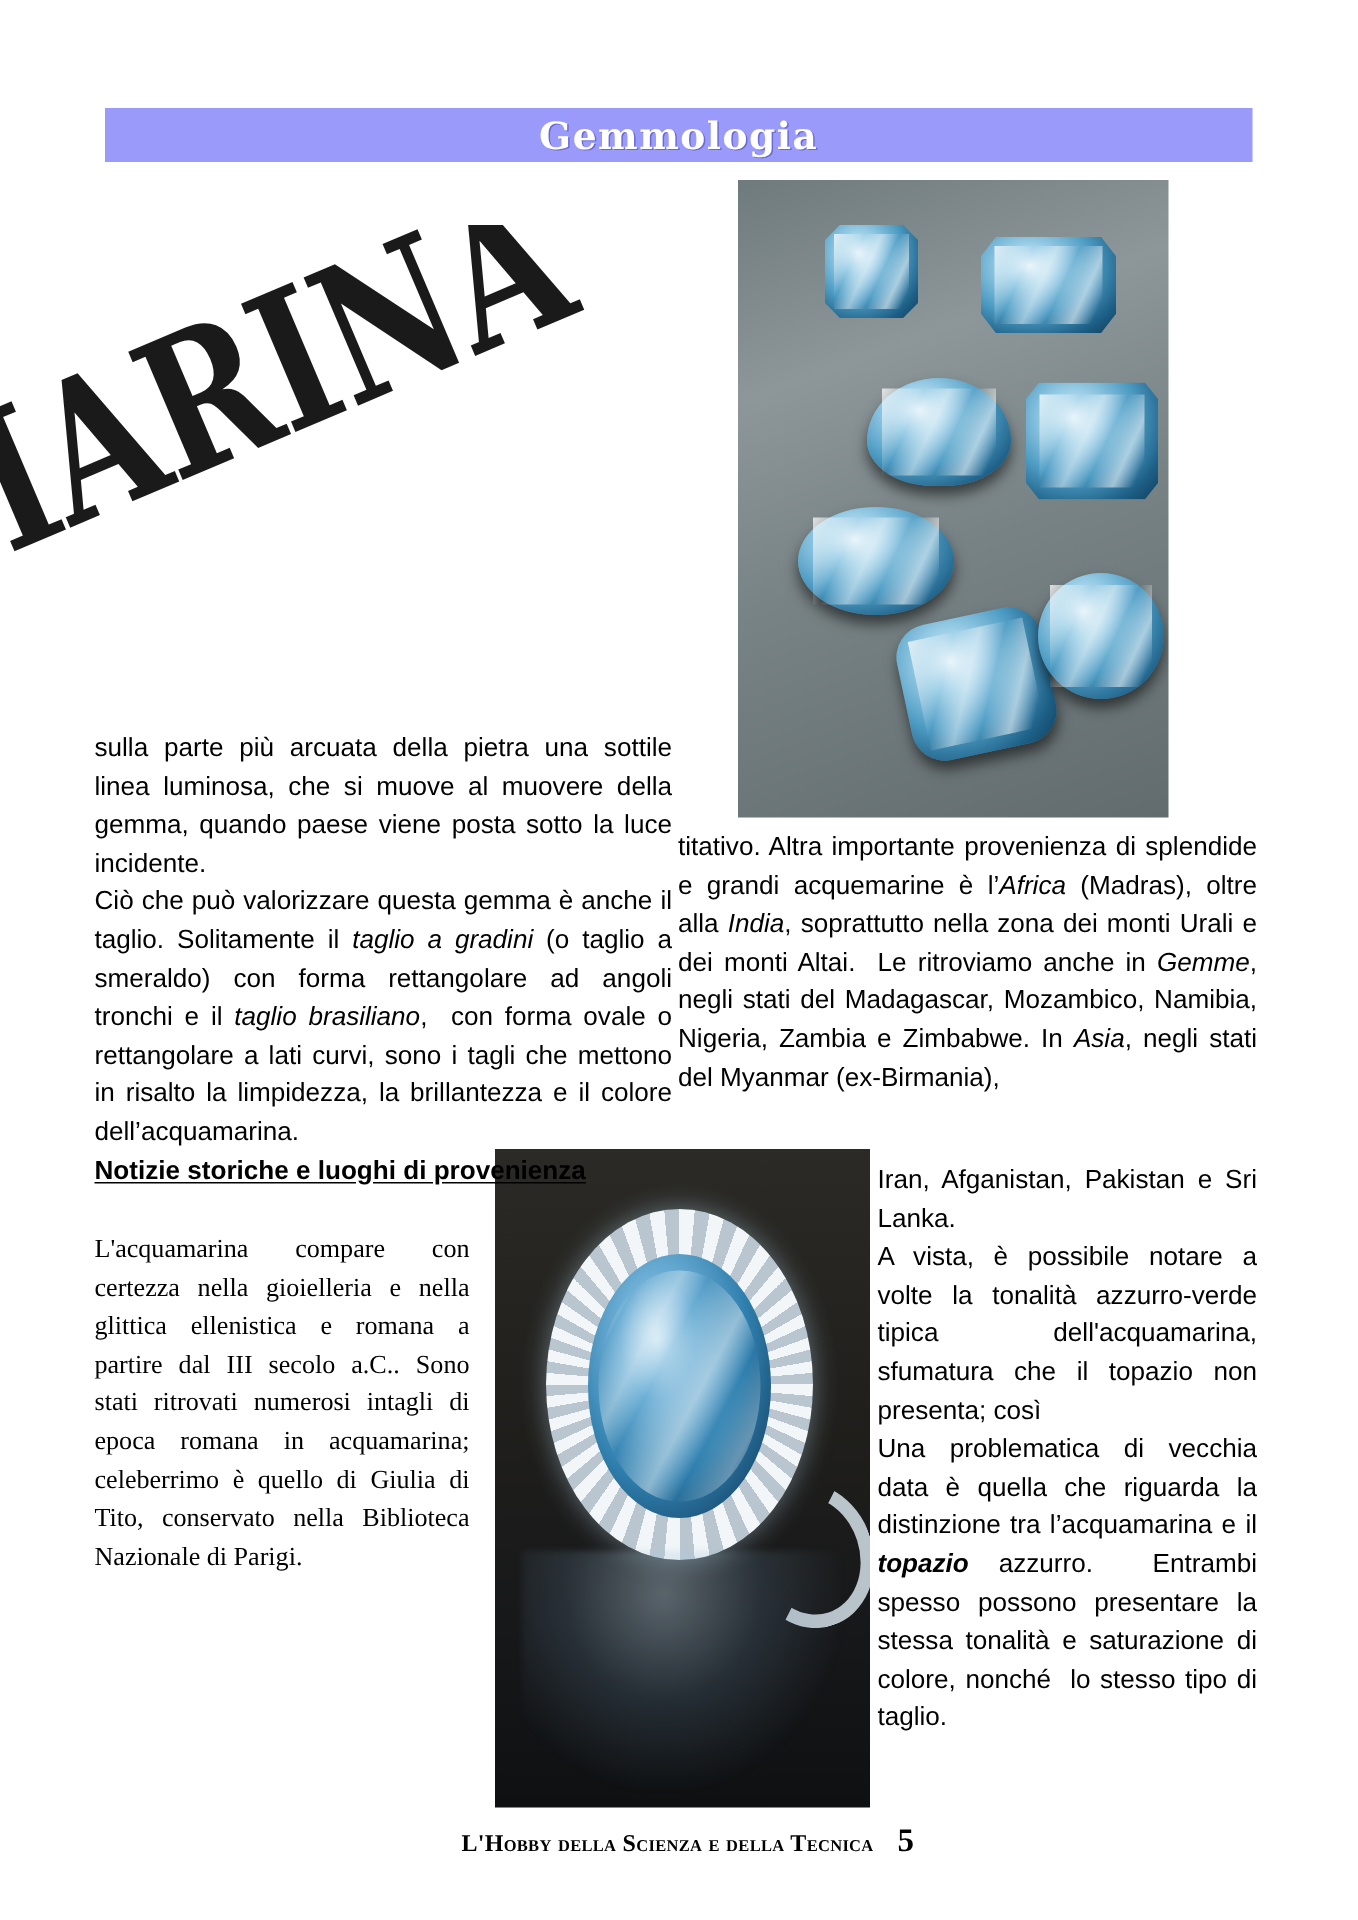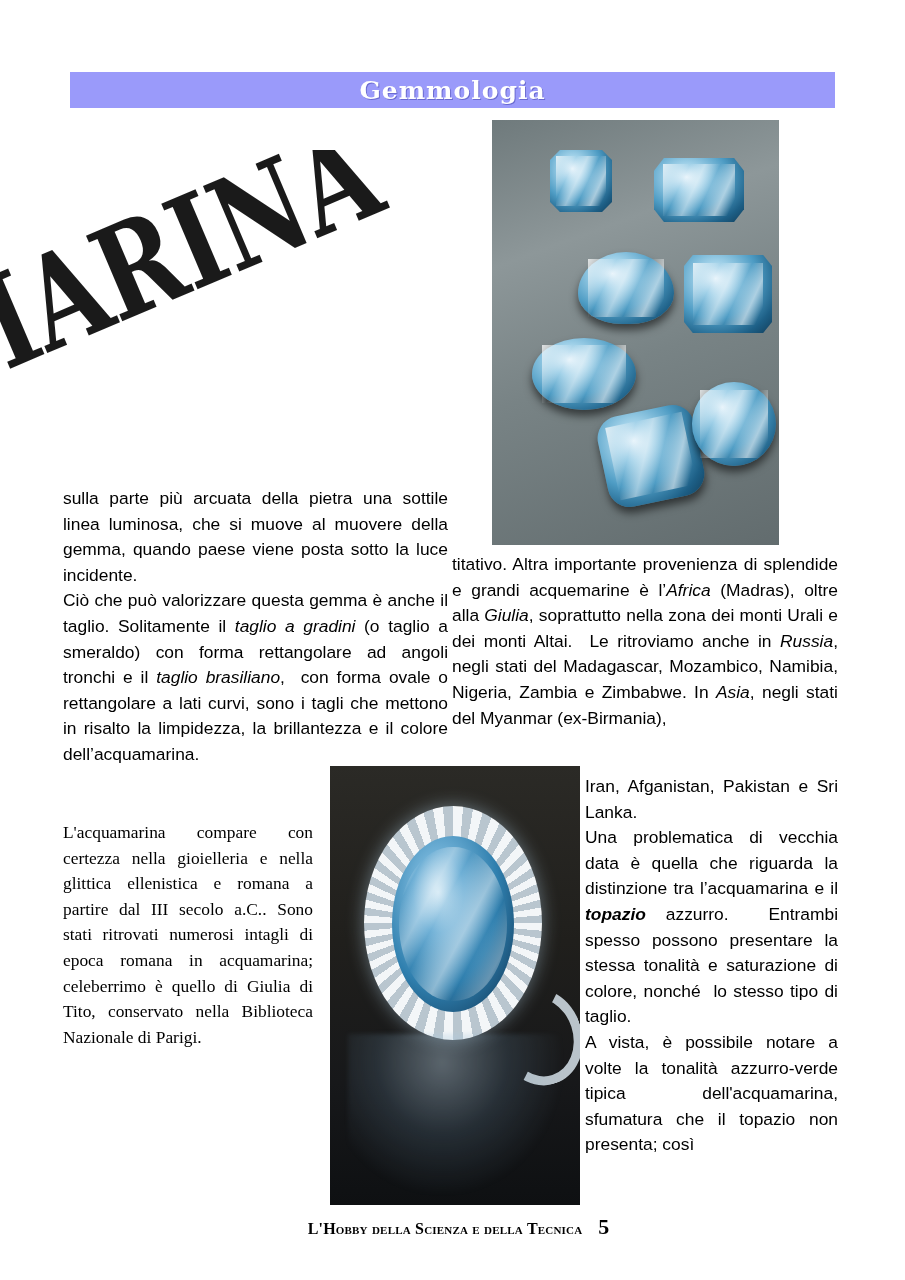--- a/index.html
+++ b/index.html
@@ -227,34 +227,35 @@
 <div class="photo photo-ring">
   <div class="ring-halo"></div>
   <div class="ring-center"></div>
   <div class="ring-band"></div>
   <div class="ring-reflection"></div>
 </div>
 
 <div class="col col-left-wide">
   <p><span>sulla parte più arcuata della pietra una sottile linea luminosa, che si muove al muovere della gemma, quando paese viene posta sotto la luce incidente.</span></p>
   <p>Ciò che può valorizzare questa gemma è anche il taglio. Solitamente il <i>taglio a gradini</i> (o taglio a smeraldo) con forma rettangolare ad angoli tronchi e il <i>taglio brasiliano</i>,&nbsp; con forma ovale o rettangolare a lati curvi, sono i tagli che mettono in risalto la limpidezza, la brillantezza e il colore dell’acquamarina.</p>
+  <p class="subhead">Notizie storiche e luoghi di provenienza</p>
 </div>
 
 <div class="col col-left-narrow">
   <p><span>L'acquamarina compare con certezza nella gioielleria e nella glittica ellenistica e romana a partire dal III secolo a.C.. Sono stati ritrovati numerosi intagli di epoca romana in acquamarina; celeberrimo è quello di Giulia di Tito, conservato nella Biblioteca Nazionale di Parigi.</span></p>
 </div>
 
 <div class="col col-right-wide">
-  <p>titativo. Altra importante provenienza di splendide e grandi acquemarine è l’<i>Africa</i> (Madras), oltre alla <i>Giulia</i>, soprattutto nella zona dei monti Urali e dei monti Altai.&nbsp; Le ritroviamo anche in <i>Russia</i>, negli stati del Madagascar, Mozambico, Namibia, Nigeria, Zambia e Zimbabwe. In <i>Asia</i>, negli stati del Myanmar (ex-Birmania),</p>
+  <p>titativo. Altra importante provenienza di splendide e grandi acquemarine è l’<i>Africa</i> (Madras), oltre alla <i>India</i>, soprattutto nella zona dei monti Urali e dei monti Altai.&nbsp; Le ritroviamo anche in <i>Gemme</i>, negli stati del Madagascar, Mozambico, Namibia, Nigeria, Zambia e Zimbabwe. In <i>Asia</i>, negli stati del Myanmar (ex-Birmania),</p>
 </div>
 
 <div class="col col-right-narrow">
   <p><span>Iran, Afganistan, Pakistan e Sri Lanka.</span></p>
+  <p><span>A vista, è possibile notare a volte la tonalità azzurro-verde tipica dell'acquamarina, sfumatura che il topazio non presenta; così</span></p>
   <p>Una problematica di vecchia data è quella che riguarda la distinzione tra l’acquamarina e il <b><i>topazio</i></b> azzurro.&nbsp; Entrambi spesso possono presentare la stessa tonalità e saturazione di colore, nonché&nbsp; lo stesso tipo di taglio.</p>
-  <p><span>A vista, è possibile notare a volte la tonalità azzurro-verde tipica dell'acquamarina, sfumatura che il topazio non presenta; così</span></p>
 </div>
 
 <div class="footer">
   <span class="footer-inner">
     <span class="footer-text">L'Hobby della Scienza e della Tecnica</span>
     <span class="footer-page">5</span>
   </span>
 </div>
 
 </body></html>

